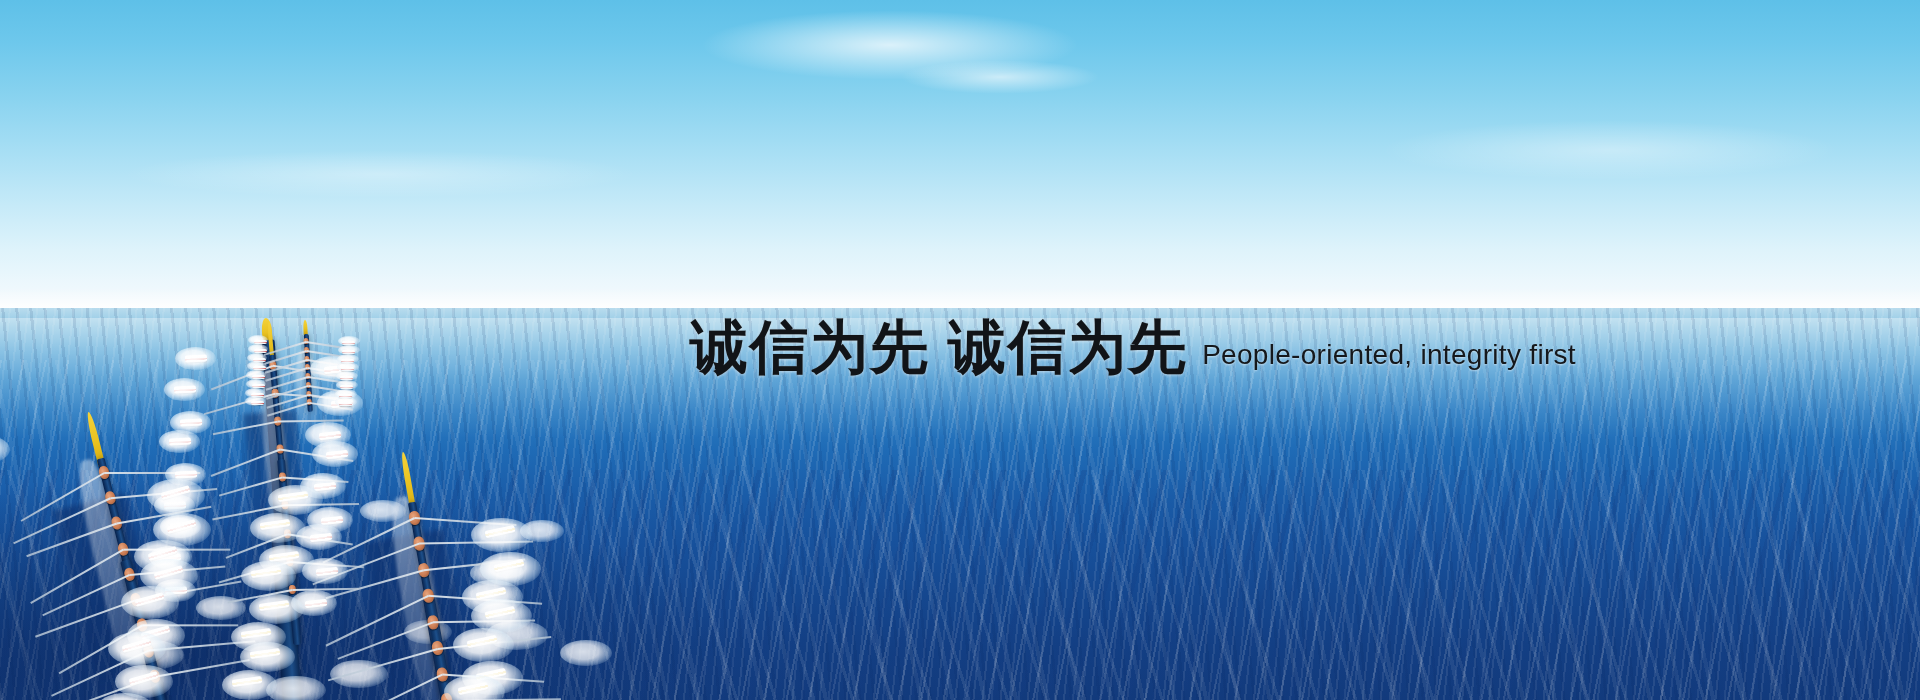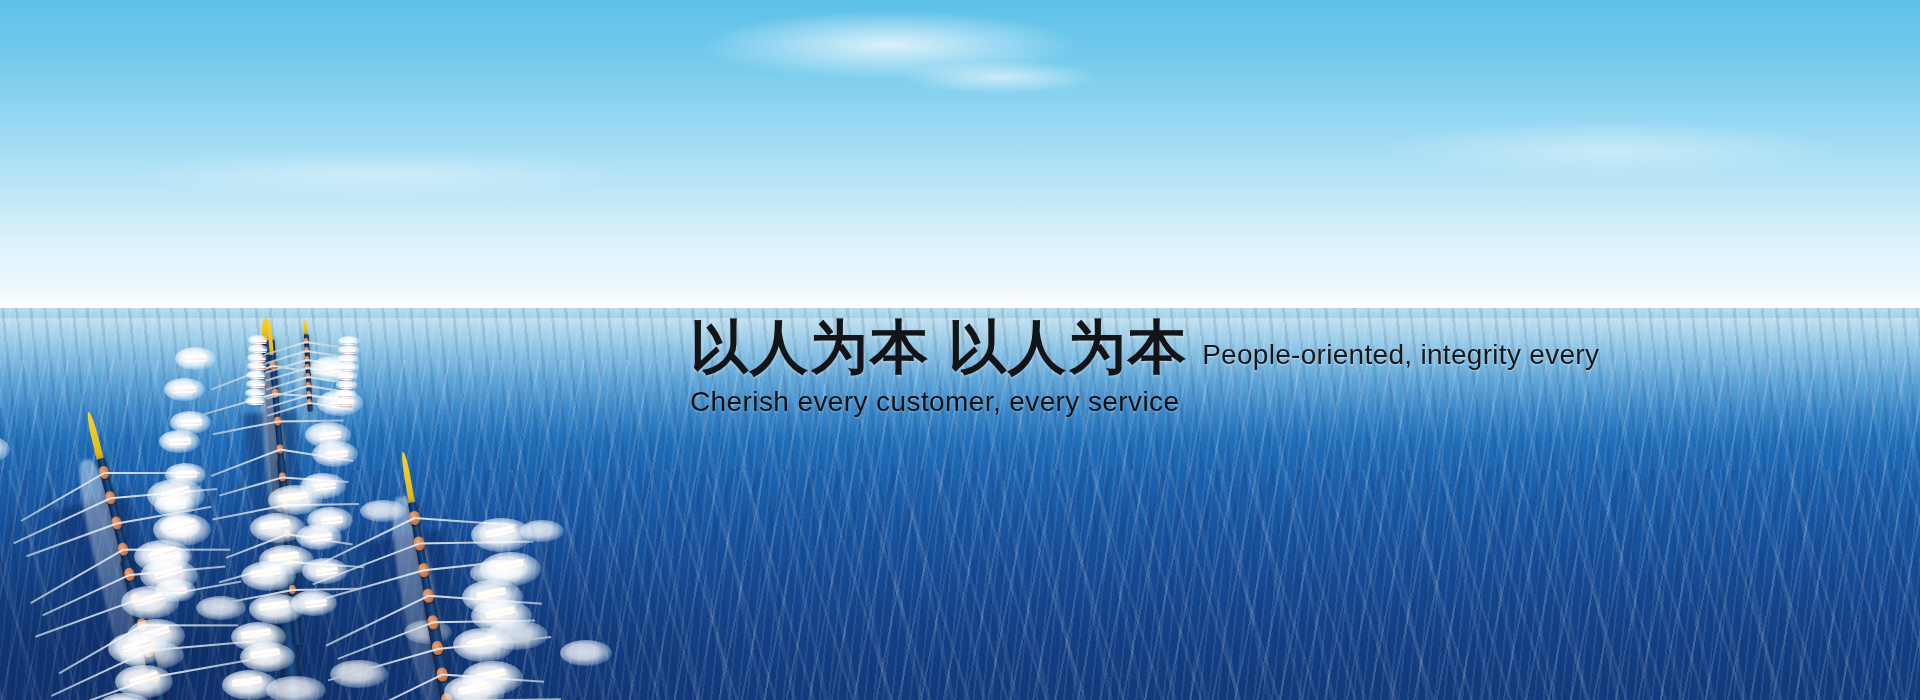--- a/index.html
+++ b/index.html
@@ -188,24 +188,23 @@
   <div class="boat" id="boat-distant" style="left:300px; top:318px; width:40px; height:120px;"></div>
 
   <div class="boat" style="left:248px; top:318px; width:36px; height:382px; transform:rotate(-4deg);">
     <div class="bow" style="left:13px; top:0px; width:10px; height:26px;"></div>
     <div class="hull" style="left:12px; top:22px; width:13px; height:200px;"></div>
     <div class="hull" style="left:8px; top:216px; width:19px; height:170px; background:linear-gradient(to right,#071f46,#17477f 45%,#0a2а54 100%);"></div>
   </div>
 
   <div class="text-block">
     <div class="line-main">
-      <span class="headline-cn">以人为本 以人为本</span>
-      <span class="headline-en">People-oriented, integrity every</span>
+      <span class="headline-cn">诚信为先 诚信为先</span>
+      <span class="headline-en">People-oriented, integrity first</span>
     </div>
-    <div class="sub-en">Cherish every customer, every service</div>
   </div>
 
 <div class="boat" style="left:262px; top:322px; width:14px; height:300px;transform:rotate(-5deg); transform-origin:50% 0%; z-index:5;">
       <div class="bow" style="left:4.8px; top:0px; width:4.4px; height:39px;"></div>
       <div class="hull" style="left:4.25px; top:33px; width:5.5px; height:267px;"></div>
       <div class="hull" style="left:3.1499999999999995px; top:138px; width:7.700000000000001px; height:186px; opacity:.92;"></div>
       <div class="rower" style="top:38.5px; width:7px; height:9px;"></div>
       <div class="oar" style="left:7px; top:42.55px; width:66px; transform:rotate(164deg);"></div>
       <div class="oar" style="left:7px; top:42.55px; width:66px; transform:rotate(14deg);"></div>
       <div class="rower" style="top:66.66666666666667px; width:7px; height:9px;"></div>

